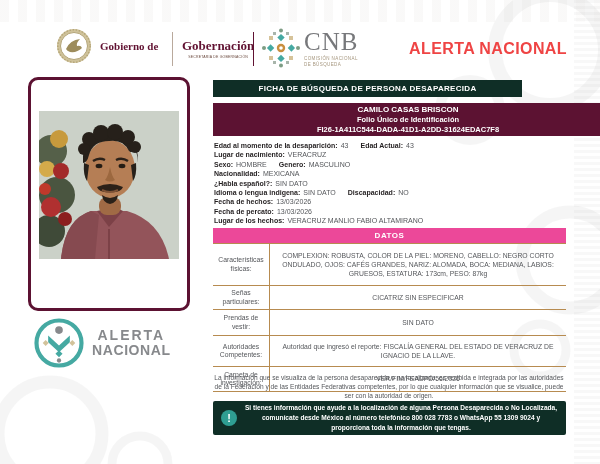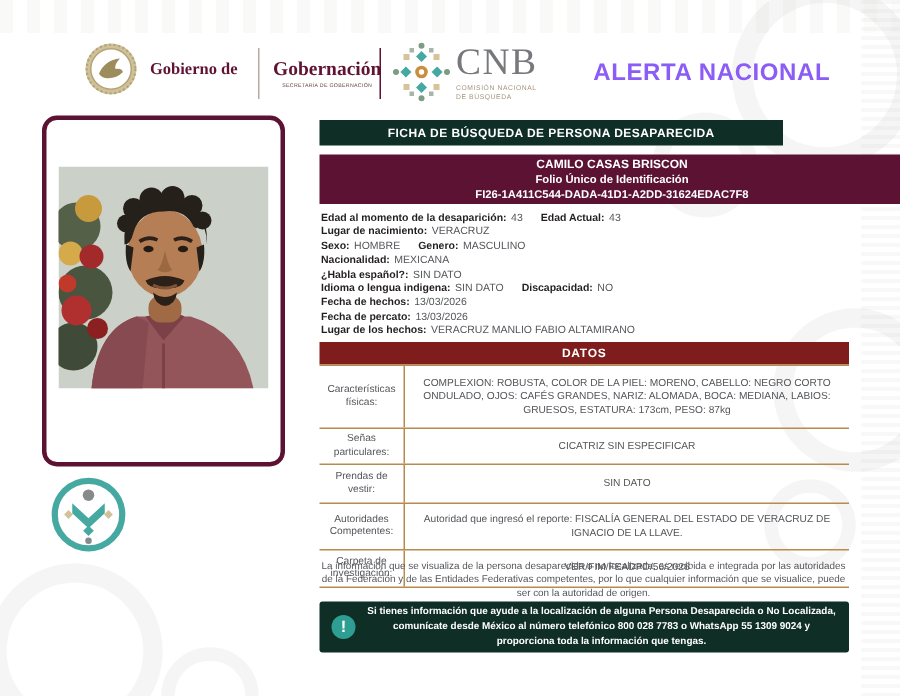--- a/index.html
+++ b/index.html
@@ -26,22 +26,22 @@
   .vdiv.v1 { left:160px; }
   .vdiv.v2 { left:241px; background:#611232; }
   .segob { position:absolute; left:170px; top:14px; color:#611232; text-align:center; }
   .segob-main { display:block; font-family:"Liberation Serif", serif; font-weight:bold; font-size:13px; }
   .segob-sub { display:block; font-size:3.5px; color:#6b4a3f; margin-top:1px; letter-spacing:0.2px; }
   .cnb { position:absolute; left:250px; top:2px; display:flex; align-items:center; }
   .cnb-mark { width:38px; height:44px; }
   .cnb-words { margin-left:4px; line-height:1; }
   .cnb-acronym { display:block; font-family:"Liberation Serif", serif; font-size:25px; color:#77787b; letter-spacing:1px; }
   .cnb-sub { display:block; font-size:4.5px; color:#a5967e; letter-spacing:0.4px; margin-top:2px; line-height:1.3; white-space:pre-line; }
-  .alert-title { position:absolute; left:370px; top:16px; width:185px; text-align:center;
-    font-size:16px; font-weight:bold; color:#8b5cf6; letter-spacing:0.4px; }
+  .alert-title { position:absolute; left:370px; top:16px; width:185px; text-align:right;
+    font-size:16px; font-weight:bold; color:#ef4444; letter-spacing:0.4px; }
 
   
   .photo-frame { position:absolute; left:28px; top:77px; width:162px; height:234px;
     border:3px solid #5c1232; border-radius:10px; background:#ffffff; }
   .photo { position:absolute; left:8px; top:31px; width:140px; height:148px; }
 
   .alerta-logo { position:absolute; left:34px; top:316px; width:160px; height:54px; display:flex; align-items:center; }
   .alerta-ring { width:50px; height:50px; flex:0 0 auto; }
   .alerta-words { margin-left:8px; text-align:center; color:#87898c; font-weight:bold; line-height:1.05; }
   .alerta-l1 { display:block; font-size:14px; letter-spacing:2px; }
@@ -54,21 +54,21 @@
     color:#ffffff; text-align:center; padding-top:2px; }
   .name-line { display:block; font-size:7.5px; font-weight:bold; line-height:10px; }
   .name-line.big { font-size:8px; }
 
   .fields { position:absolute; left:214px; top:141px; width:352px; }
   .field-line { font-size:7px; line-height:9.4px; white-space:nowrap; }
   .flabel { font-weight:bold; color:#231f20; }
   .fval { color:#54565a; margin-left:3px; }
   .fgap { display:inline-block; width:12px; }
 
-  .datos-bar { position:absolute; left:213px; top:228px; width:353px; height:15px; background:#7f1d1d;
+  .datos-bar { position:absolute; left:213px; top:228px; width:353px; height:15px; background:#ec4899;
     color:#ffffff; font-size:8px; font-weight:bold; text-align:center; line-height:15px; letter-spacing:0.5px; }
   .datos-table { position:absolute; left:213px; top:243px; width:353px; border-top:1px solid #b78b50; }
   .drow { display:flex; border-bottom:1px solid #b78b50; }
   .dlabel { flex:0 0 57px; border-right:1px solid #b78b50; display:flex; align-items:center; justify-content:center;
     text-align:center; font-size:6.8px; color:#54565a; padding:3px 2px; line-height:1.25; }
   .dvalue { flex:1; display:flex; align-items:center; justify-content:center; text-align:center;
     font-size:6.8px; color:#54565a; padding:3px 8px; line-height:1.35; }
   .drow.r1 { min-height:42px; } .drow.r2 { min-height:24px; } .drow.r3 { min-height:26px; }
   .drow.r4 { min-height:31px; } .drow.r5 { min-height:25px; }
 
@@ -216,20 +216,24 @@
   <div class="alerta-logo">
     <svg class="alerta-ring" viewBox="0 0 60 60">
       <circle cx="30" cy="30" r="27" fill="#ffffff" stroke="#45a9a2" stroke-width="5"></circle>
       <circle cx="30" cy="14.5" r="4.6" fill="#87898c"></circle>
       <path d="M17 21 L30 33 L43 21 L43 29 L30 41 L17 29 Z" fill="#45a9a2"></path>
       <rect x="11.5" y="27.5" width="5" height="5" transform="rotate(45 14 30)" fill="#d2c29a"></rect>
       <rect x="43.5" y="27.5" width="5" height="5" transform="rotate(45 46 30)" fill="#d2c29a"></rect>
       <rect x="27" y="40" width="6" height="6" transform="rotate(45 30 43)" fill="#45a9a2"></rect>
       <circle cx="30" cy="51" r="2.6" fill="#87898c"></circle>
     </svg>
+    <span class="alerta-words">
+      <span class="alerta-l1">ALERTA</span>
+      <span class="alerta-l2">NACIONAL</span>
+    </span>
   </div>
 
   <div class="title-bar">FICHA DE BÚSQUEDA DE PERSONA DESAPARECIDA</div>
 
   <div class="name-box">
     <span class="name-line big">CAMILO CASAS BRISCON</span>
     <span class="name-line">Folio Único de Identificación</span>
     <span class="name-line">FI26-1A411C544-DADA-41D1-A2DD-31624EDAC7F8</span>
   </div>
 

